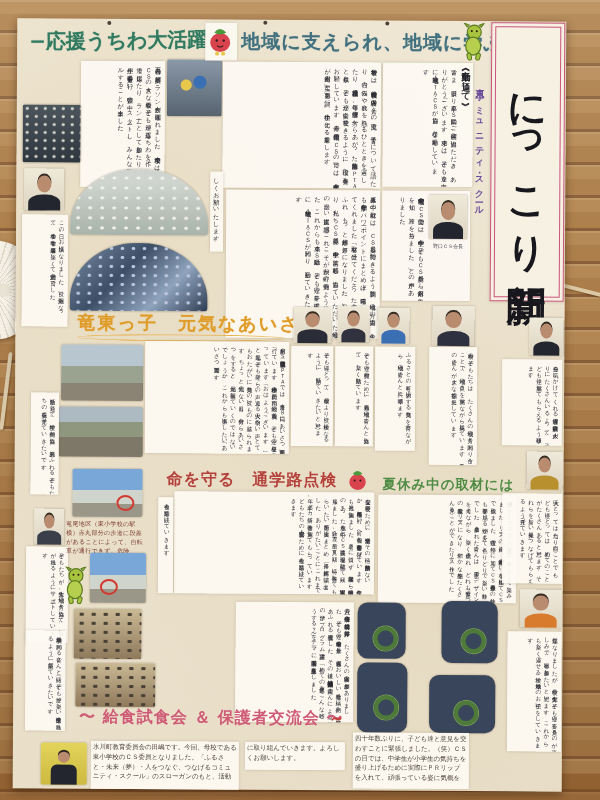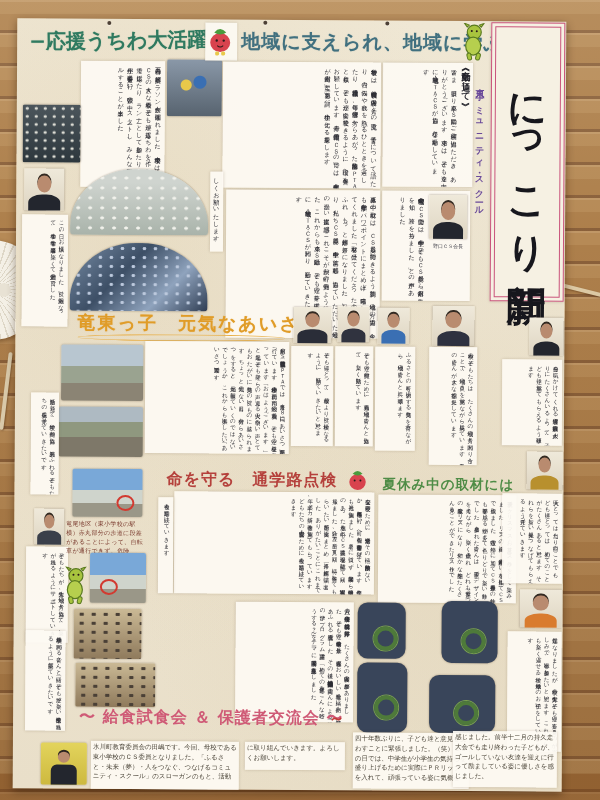--- a/index.html
+++ b/index.html
@@ -271,15 +271,14 @@
   <div class="pt" style="left:506px;top:568px;width:42px;height:38px;--cl:#d97b2e"></div>
   <div class="strip v txt55" style="left:494px;top:610px;width:54px;height:120px">定年になりましたが、学校の先生方や子ども達の姿を見るのが楽しみで、行事に参加したいと思います。これからも楽しく過ごせる学校、地域作りのお手伝いをしていきます。</div>
 
   <div class="headline h-kyushoku" style="left:66px;top:688px">〜 給食試食会 ＆ 保護者交流会 〜</div>
   <div class="squiggle" style="left:318px;top:692px">〜</div>
 
   <div class="ph ph-suit" style="left:28px;top:724px;width:46px;height:42px"></div>
   <div class="strip hz" style="left:78px;top:722px;width:148px;height:48px">氷川町教育委員会の田嶋です。今回、母校である東小学校のＣＳ委員となりました。「ふるさと・未来（夢）・人をつなぐ、つなげるコミュニティ・スクール」のスローガンのもと、活動</div>
   <div class="strip hz" style="left:232px;top:722px;width:100px;height:28px">に取り組んでいきます。よろしくお願いします。</div>
   <div class="strip hz" style="left:340px;top:712px;width:116px;height:56px">四十年数ぶりに、子ども達と意見を交わすことに緊張しました。（笑）ＣＳの日では、中学生が小学生の気持ちを盛り上げるために実際にＰＲリップを入れて、頑張っている姿に気概を</div>
-  <div class="strip hz" style="left:440px;top:710px;width:104px;height:56px">感じました。前半十二月の持久走大会でも走り終わった子どもが、ゴールしていない友達を迎えに行って励ましている姿に優しさを感じました。</div>
 
 </div>
 
 </body></html>

